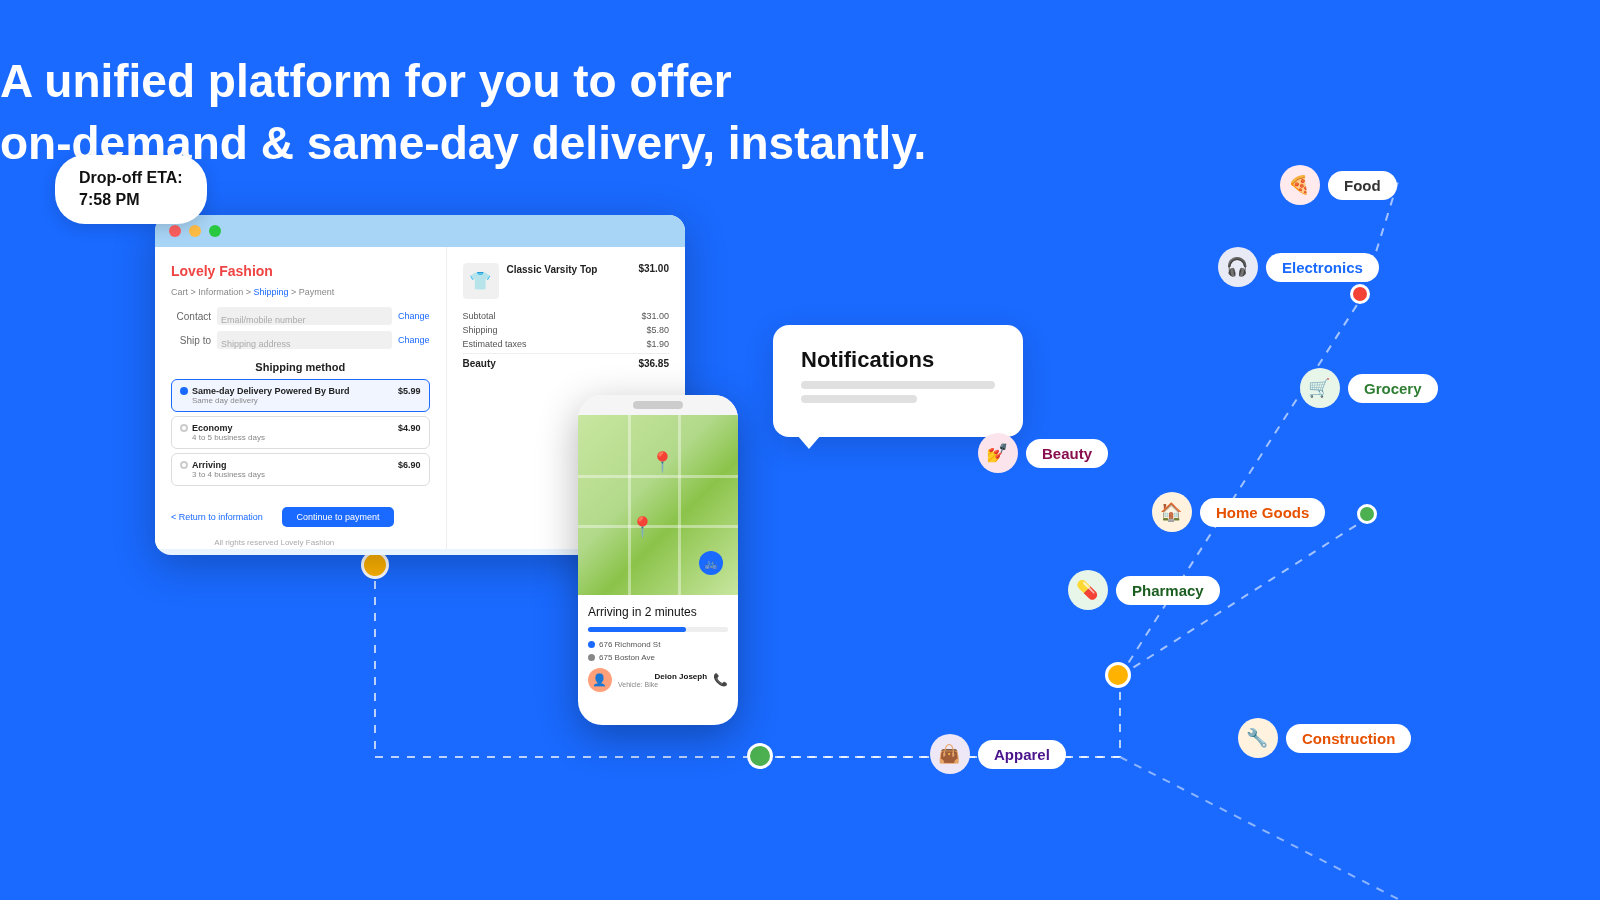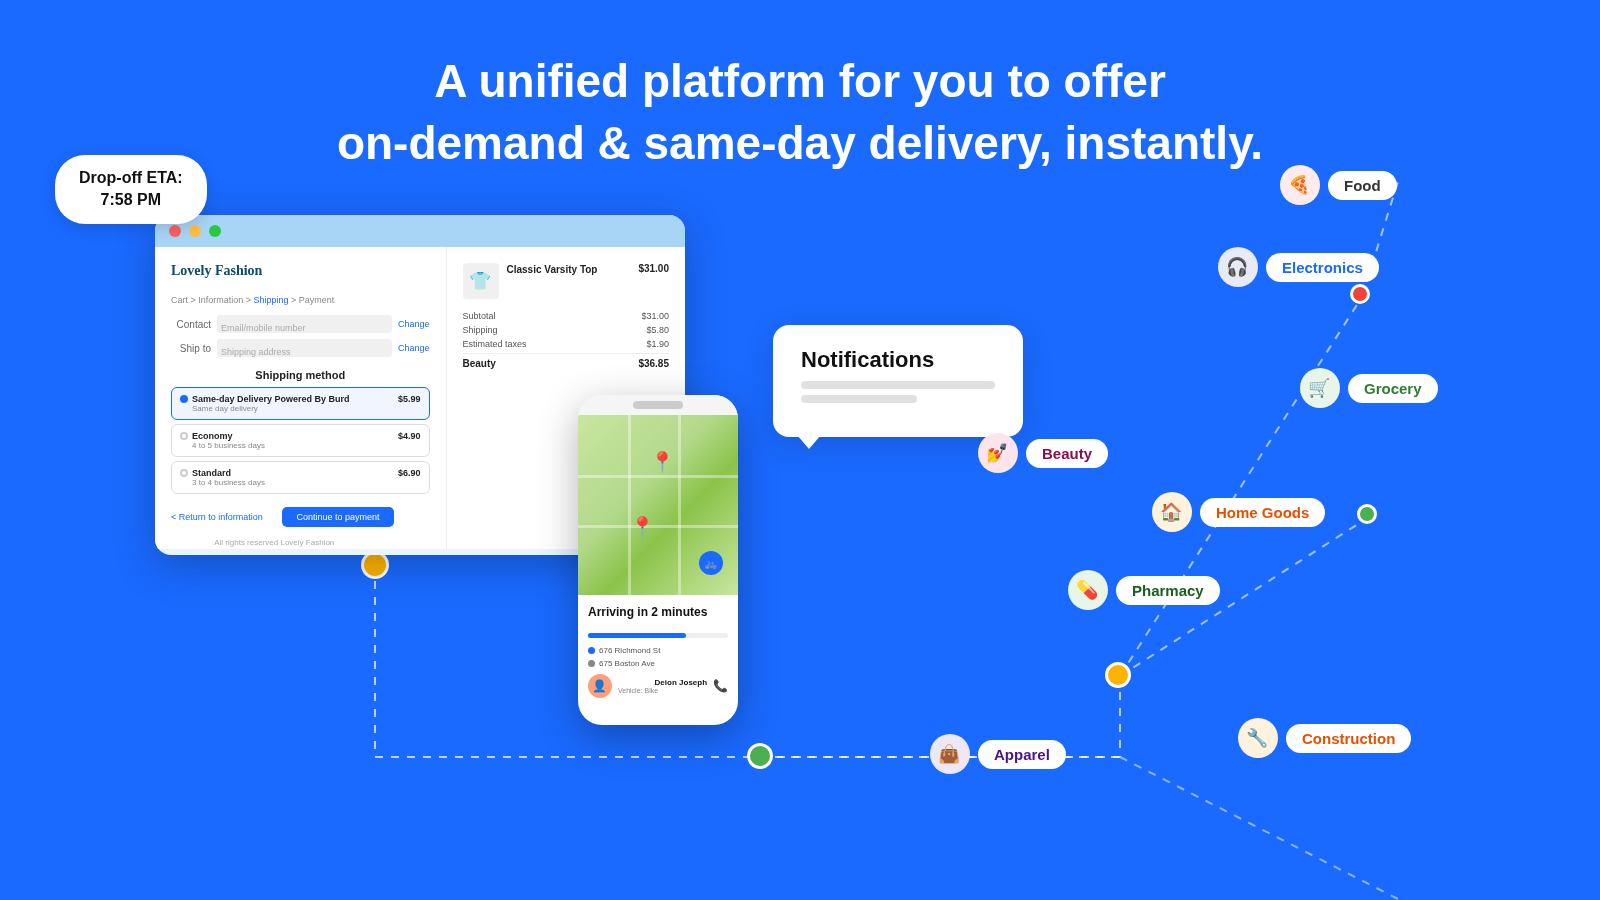--- a/index.html
+++ b/index.html
@@ -7,21 +7,21 @@
       width: 1600px;
       height: 900px;
       overflow: hidden;
       background-color: #1a6aff;
       font-family: -apple-system, BlinkMacSystemFont, 'Segoe UI', sans-serif;
       position: relative;
     }
 
     
     .hero-text {
-      text-align: center;
+      text-align: left;
       padding-top: 50px;
       position: relative;
       z-index: 10;
     }
     .hero-text h1 {
       color: white;
       font-size: 46px;
       font-weight: 700;
       line-height: 1.35;
     }
@@ -30,21 +30,20 @@
     .eta-badge {
       position: absolute;
       top: 155px;
       left: 55px;
       background: white;
       border-radius: 30px;
       padding: 12px 24px;
       font-weight: 700;
       font-size: 16px;
       color: #111;
-      text-align: center;
       box-shadow: 0 4px 16px rgba(0,0,0,0.15);
       z-index: 20;
       line-height: 1.4;
     }
 
     
     .browser-window {
       position: absolute;
       top: 215px;
       left: 155px;
@@ -84,23 +83,22 @@
     }
     .checkout-right {
       width: 45%;
       padding: 16px;
       font-size: 11px;
       color: #333;
     }
     .store-name {
       font-size: 14px;
       font-weight: 700;
-      color: #0c4a6e;
-      margin-bottom: 16px;
-      font-family: Liberation Serif, serif;
+      color: #ef4444;
+      margin-bottom: 8px;
     }
     .breadcrumb-row {
       color: #888;
       font-size: 9px;
       margin-bottom: 10px;
     }
     .breadcrumb-row span.active { color: #1a6aff; }
     .form-group {
       display: flex;
       align-items: center;
@@ -251,23 +249,23 @@
       border-radius: 50%;
       width: 24px; height: 24px;
       display: flex; align-items: center; justify-content: center;
       font-size: 11px;
     }
     .phone-info {
       padding: 10px;
     }
     .arriving-text {
       font-size: 12px;
-      font-weight: 700;
+      font-weight: 400;
       color: #111;
-      margin-bottom: 14px;
+      margin-bottom: 8px;
     }
     .progress-bar {
       background: #eee;
       border-radius: 4px;
       height: 5px;
       margin-bottom: 8px;
     }
     .progress-fill {
       background: #1a6aff;
       border-radius: 4px;
@@ -454,21 +452,21 @@
             <div class="opt-sub">4 to 5 business days</div>
           </div>
         </div>
         <div class="opt-price">$4.90</div>
       </div>
 
       <div class="shipping-option">
         <div class="shipping-option-left">
           <div class="radio-dot"></div>
           <div>
-            <div class="opt-name">Standard</div>
+            <div class="opt-name">Arriving</div>
             <div class="opt-sub">3 to 4 business days</div>
           </div>
         </div>
         <div class="opt-price">$6.90</div>
       </div>
 
       <div style="position:absolute;bottom:28px;left:16px;right:55%;display:flex;align-items:center;justify-content:space-between;">
         <span class="btn-back">&lt; Return to information</span>
         <button class="btn-continue">Continue to payment</button>
       </div>

